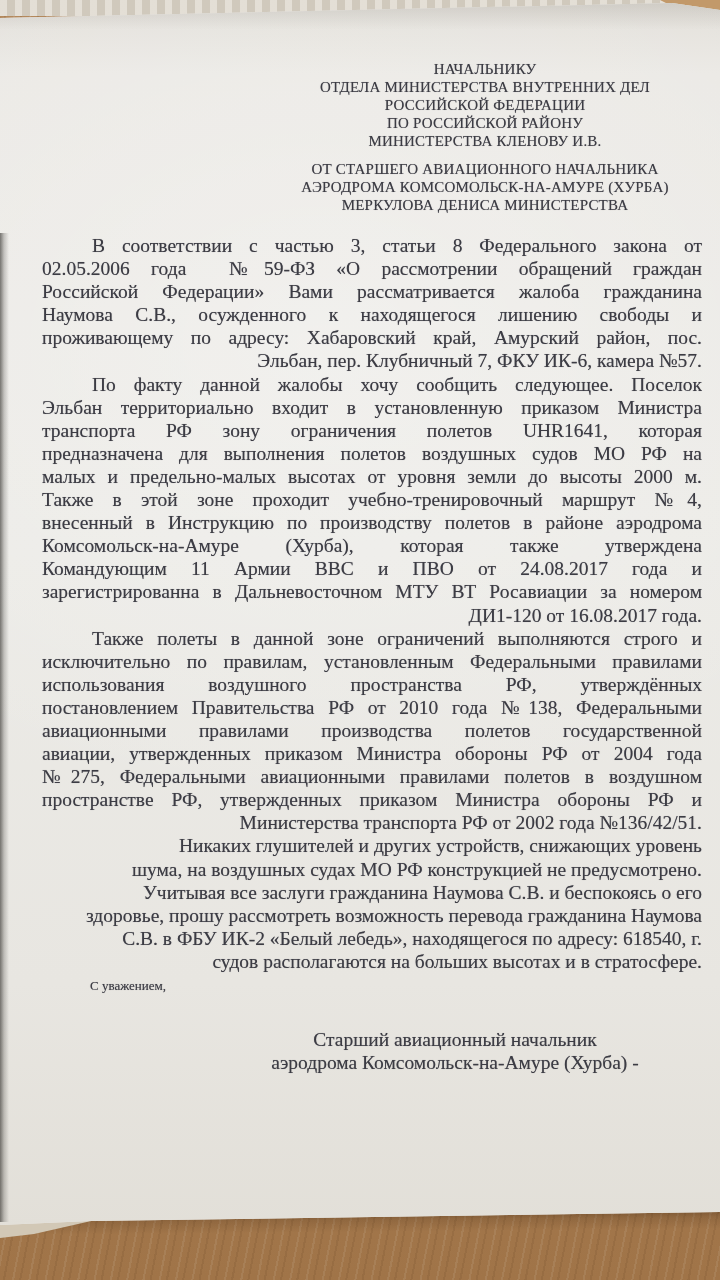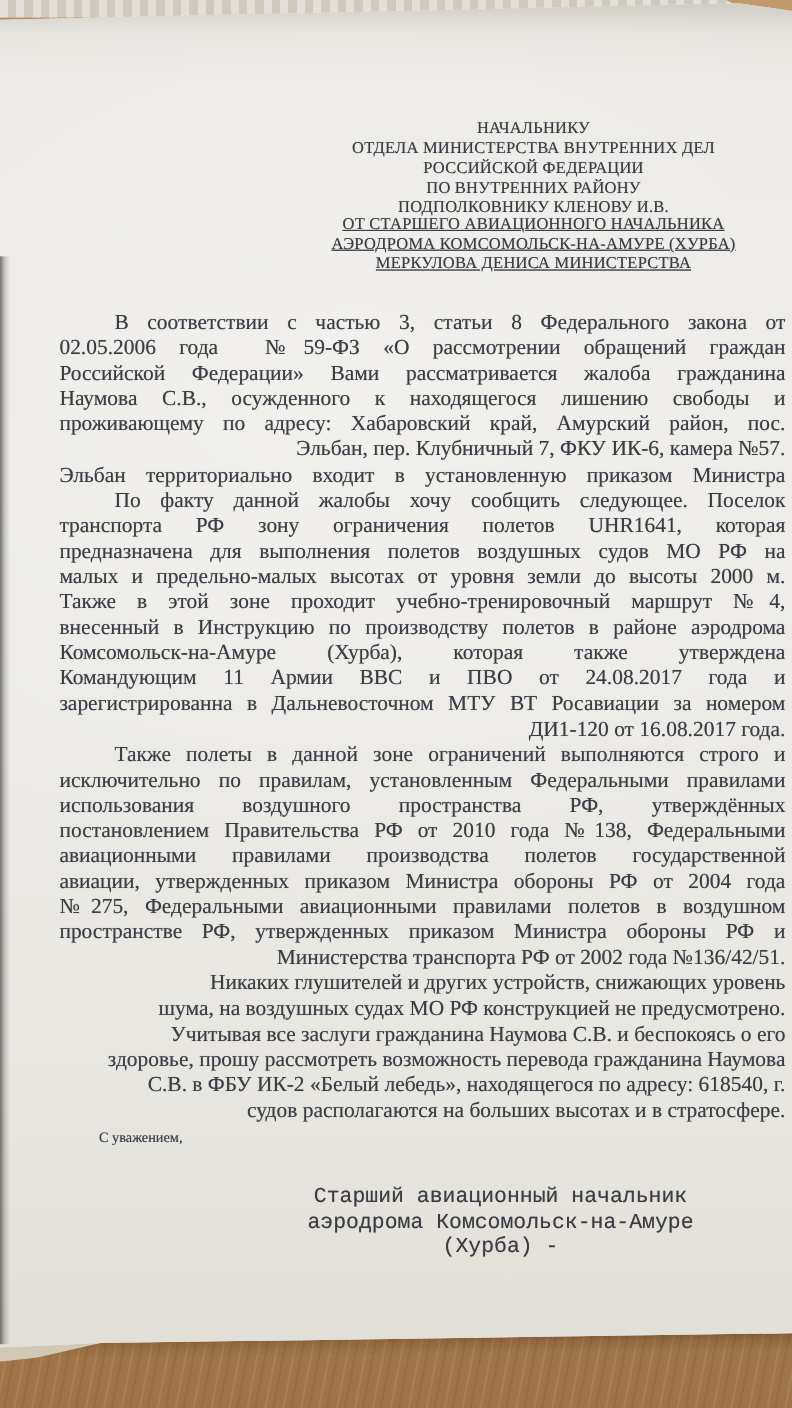--- a/index.html
+++ b/index.html
@@ -46,71 +46,71 @@
       linear-gradient(180deg,#e2dfd9 0%,#ebe9e5 6%,#ecebe7 45%,#e8e6e1 80%,#e2dfd8 100%),
       linear-gradient(to left,rgba(120,110,95,0.08),rgba(0,0,0,0) 60px);}
   .paper::before{content:"";position:absolute;left:0;top:0;width:100%;height:30px;
     background:linear-gradient(180deg,rgba(118,112,102,0.20),rgba(0,0,0,0) 100%);}
 
   
   .left-shadow{position:absolute;left:0;top:233px;width:9px;height:989px;
     background:linear-gradient(to right,rgba(38,36,32,0.60),rgba(38,36,32,0.22) 45%,rgba(38,36,32,0) 100%);}
 
   
-  .txt{color:#3c3c44;text-shadow:0 0 0.7px rgba(60,60,70,0.55);margin-top:48px;}
+  .txt{color:#3c3c44;text-shadow:0 0 0.7px rgba(60,60,70,0.55);}
 
   .hdr{position:absolute;left:253px;width:464px;text-align:center;
     font-size:15px;line-height:17.9px;letter-spacing:0.2px;}
   #recipient-block{top:61px;}
-  #sender-block{top:148px;text-decoration:underline;}
+  #sender-block{top:161px;}
 
-  #body-text{position:absolute;left:54px;top:234px;width:660px;
+  #body-text{position:absolute;left:42px;top:234px;width:660px;
     font-size:19.5px;line-height:23.1px;}
   .bline{height:23.1px;}
   .bline.just{text-align:justify;text-align-last:justify;}
   .bline.left{text-align:right;white-space:nowrap;}
   .bline.indent{text-indent:50px;}
 
   #closing-line{position:absolute;left:90px;top:974px;font-size:13px;line-height:23px;}
 
   #signature-block{position:absolute;left:245px;top:1029px;width:420px;
-    text-align:center;font-size:19.5px;line-height:22.5px;font-family:Liberation Mono, monospace;}
+    text-align:center;font-size:19.5px;line-height:22.5px;}
 </style>
 </head>
 <body>
 
 <div class="scene">
   <div class="wood"></div>
   <div class="top-strip"></div>
   <div class="wood-corner"></div>
   <div class="bottom-shadow"></div>
   <div class="under-sheet"></div>
 
   <div class="paper">
     <div class="hdr txt" id="recipient-block">
         <div class="hline">НАЧАЛЬНИКУ</div>
         <div class="hline">ОТДЕЛА МИНИСТЕРСТВА ВНУТРЕННИХ ДЕЛ</div>
         <div class="hline">РОССИЙСКОЙ ФЕДЕРАЦИИ</div>
-        <div class="hline">ПО ВНУТРЕННИХ РАЙОНУ</div>
-        <div class="hline">ПОДПОЛКОВНИКУ КЛЕНОВУ И.В.</div>
+        <div class="hline">ПО РОССИЙСКОЙ РАЙОНУ</div>
+        <div class="hline">МИНИСТЕРСТВА КЛЕНОВУ И.В.</div>
       </div>
     <div class="hdr txt" id="sender-block">
         <div class="hline">ОТ СТАРШЕГО АВИАЦИОННОГО НАЧАЛЬНИКА</div>
         <div class="hline">АЭРОДРОМА КОМСОМОЛЬСК-НА-АМУРЕ (ХУРБА)</div>
         <div class="hline">МЕРКУЛОВА ДЕНИСА МИНИСТЕРСТВА</div>
       </div>
     <div class="txt" id="body-text">
         <div class="bline just indent">В соответствии с частью 3, статьи 8 Федерального закона от</div>
         <div class="bline just">02.05.2006 года &nbsp;№59-ФЗ «О рассмотрении обращений граждан</div>
         <div class="bline just">Российской Федерации» Вами рассматривается жалоба гражданина</div>
         <div class="bline just">Наумова С.В., осужденного к находящегося лишению свободы и</div>
         <div class="bline just">проживающему по адресу: Хабаровский край, Амурский район, пос.</div>
         <div class="bline left">Эльбан, пер. Клубничный 7, ФКУ ИК-6, камера №57.</div>
+        <div class="bline just indent">По факту данной жалобы хочу сообщить следующее. Поселок</div>
         <div class="bline just">Эльбан территориально входит в установленную приказом Министра</div>
-        <div class="bline just indent">По факту данной жалобы хочу сообщить следующее. Поселок</div>
         <div class="bline just">транспорта РФ зону ограничения полетов UHR1641, которая</div>
         <div class="bline just">предназначена для выполнения полетов воздушных судов МО РФ на</div>
         <div class="bline just">малых и предельно-малых высотах от уровня земли до высоты 2000 м.</div>
         <div class="bline just">Также в этой зоне проходит учебно-тренировочный маршрут №4,</div>
         <div class="bline just">внесенный в Инструкцию по производству полетов в районе аэродрома</div>
         <div class="bline just">Комсомольск-на-Амуре (Хурба), которая также утверждена</div>
         <div class="bline just">Командующим 11 Армии ВВС и ПВО от 24.08.2017 года и</div>
         <div class="bline just">зарегистрированна в Дальневосточном МТУ ВТ Росавиации за номером</div>
         <div class="bline left">ДИ1-120 от 16.08.2017 года.</div>
         <div class="bline just indent">Также полеты в данной зоне ограничений выполняются строго и</div>

